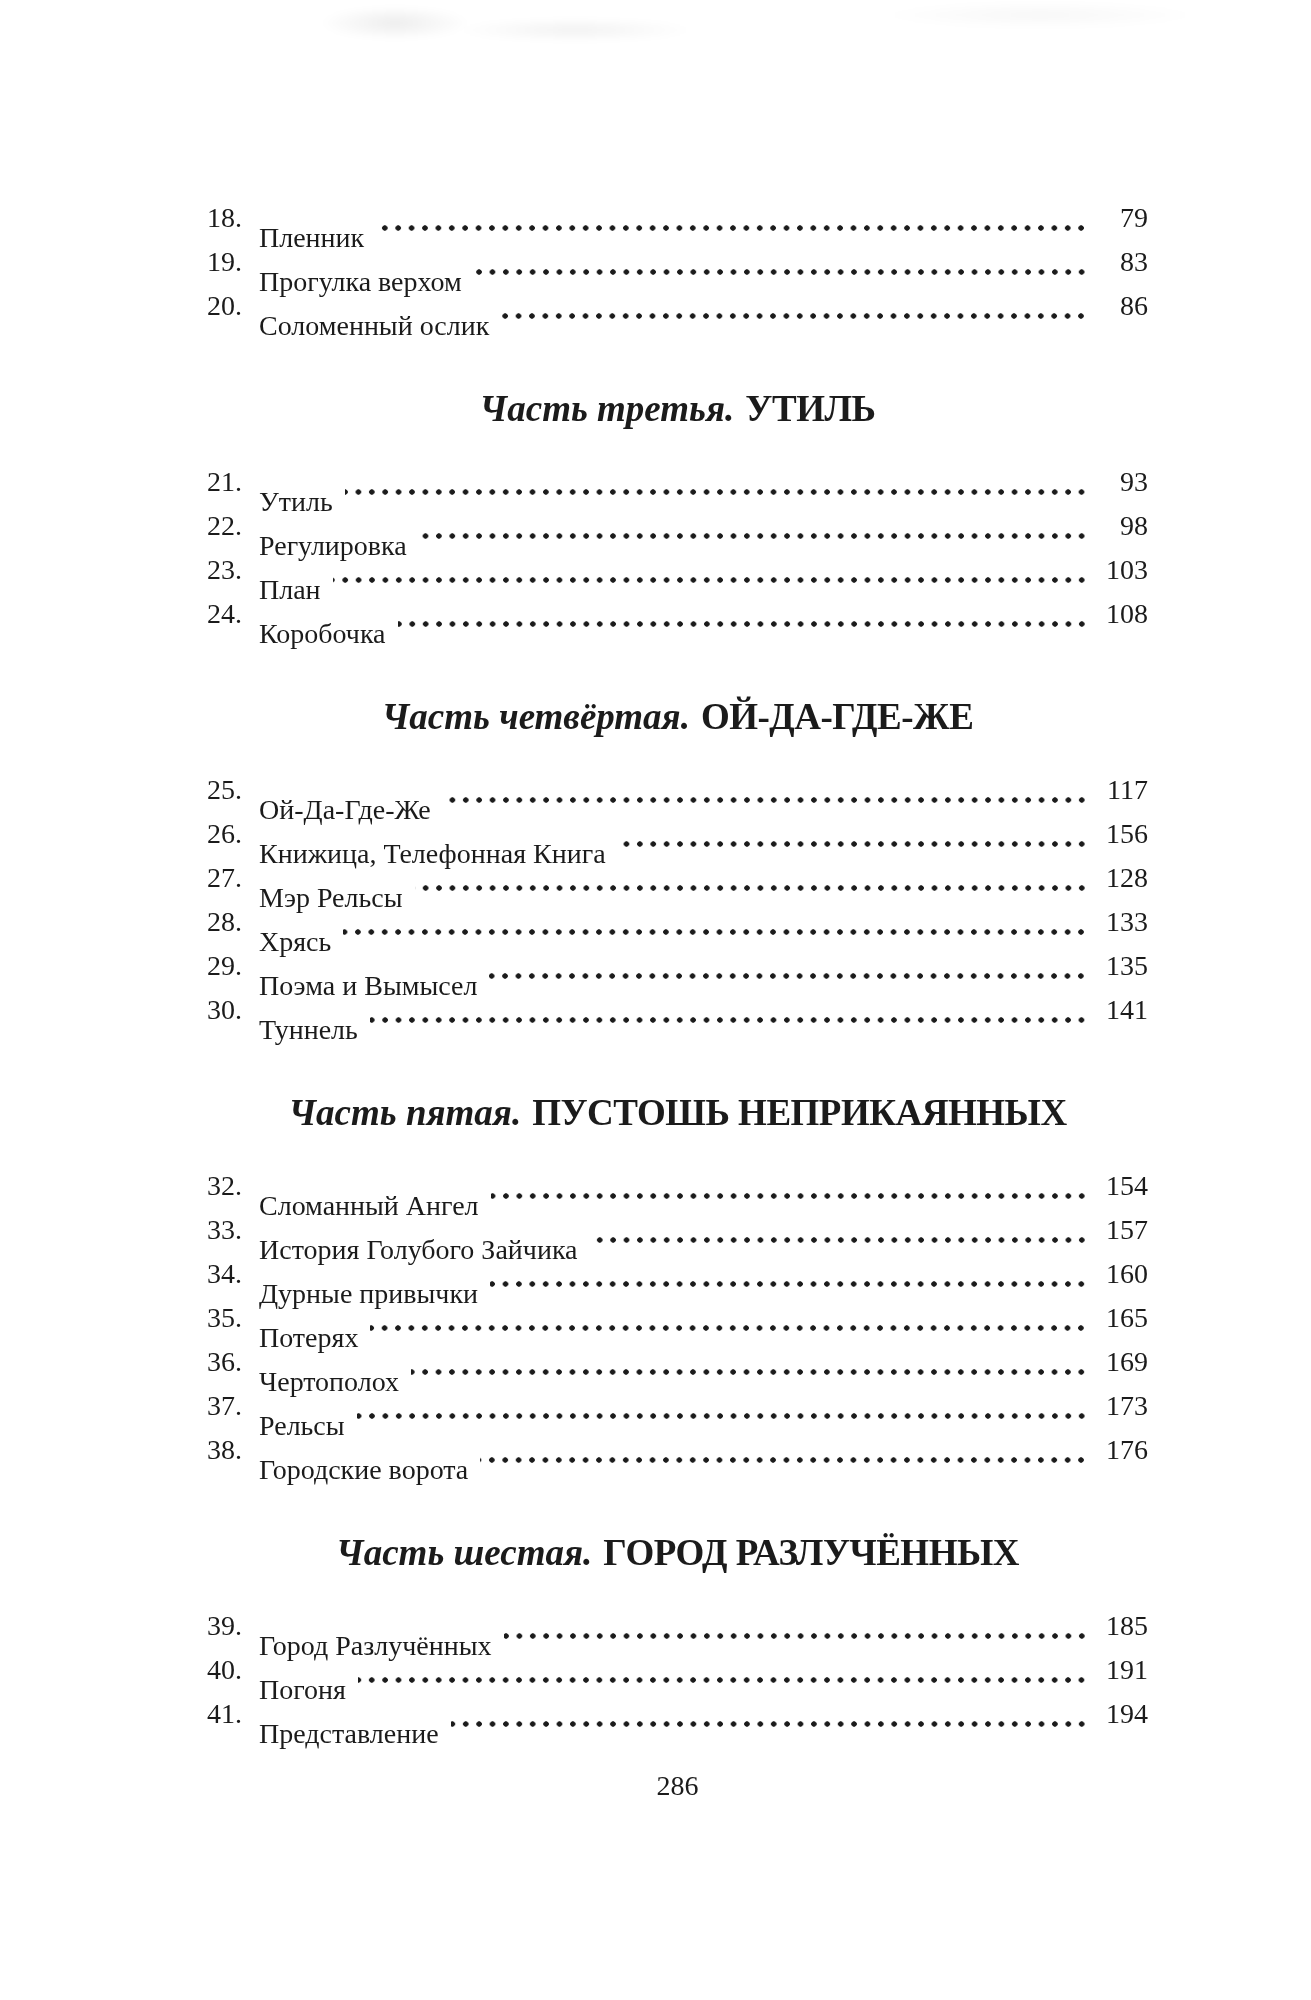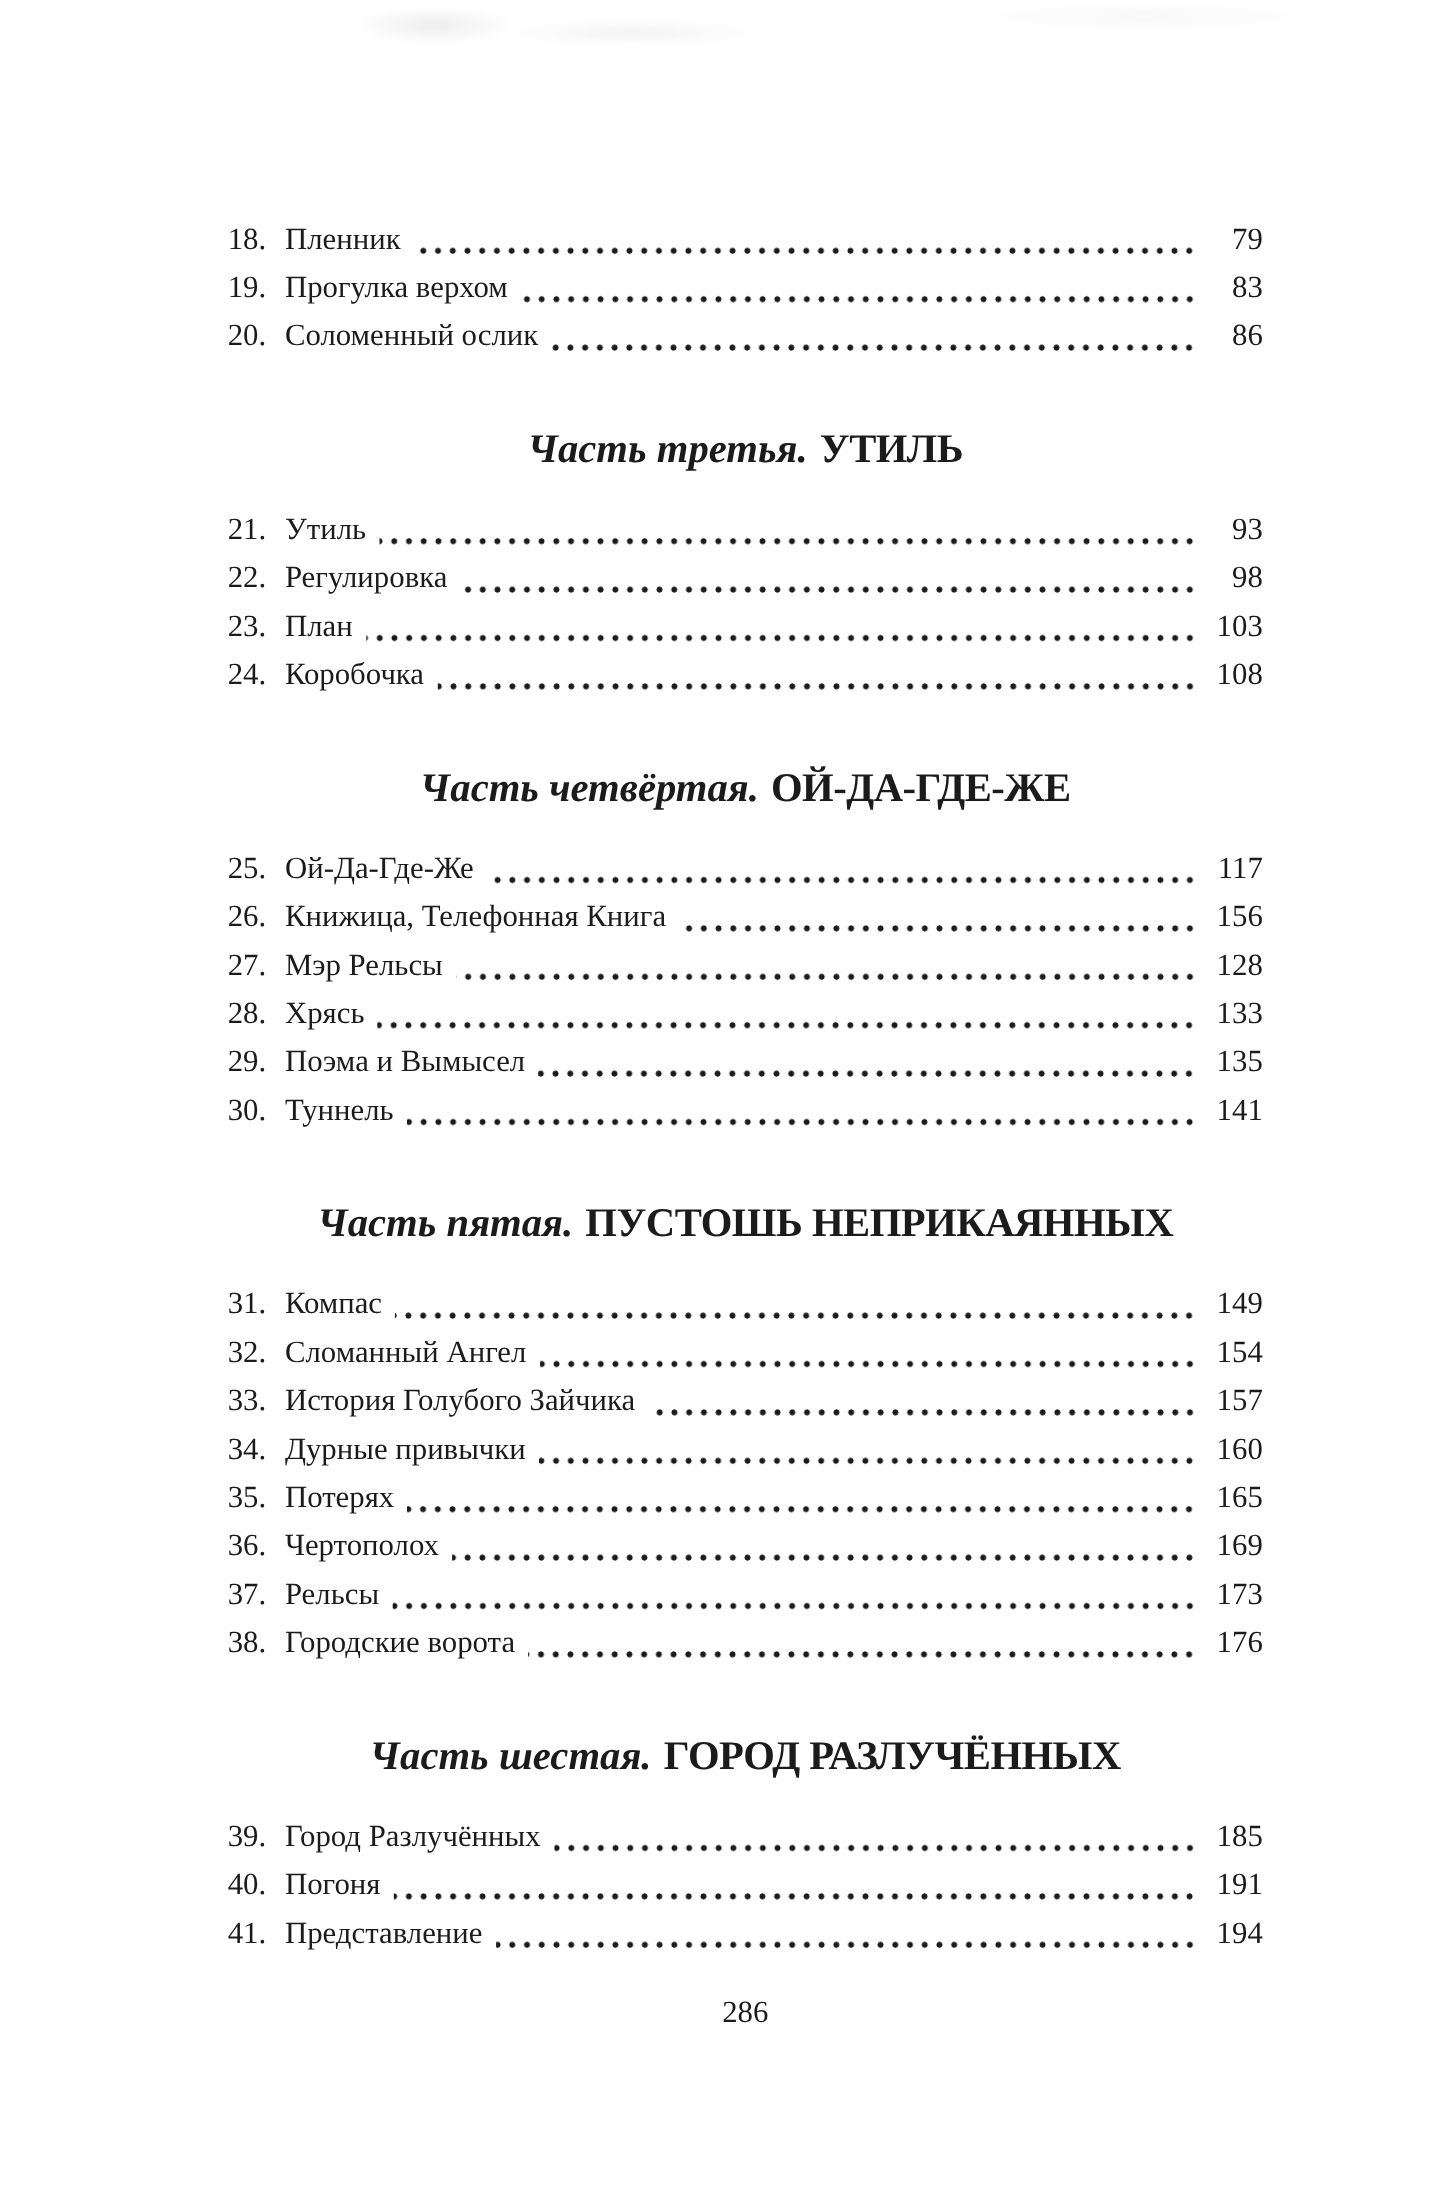--- a/index.html
+++ b/index.html
@@ -40,20 +40,21 @@
     font-size: 28px;
     white-space: nowrap;
   }
   .num {
     flex: none;
     width: 52px;
   }
   .title {
     flex: none;
     padding-right: 4px;
+    margin-top: 20px;
   }
   .leader {
     flex: 1 1 auto;
     margin: 0 10px 0 8px;
     background-image: radial-gradient(circle, #1b1b1b 2.4px, rgba(0,0,0,0) 3px);
     background-size: 13.4px 6px;
     background-repeat: repeat-x;
     background-position: right bottom 9px;
   }
   .pg {
@@ -184,26 +185,20 @@
 
   <div class="row">
     <span class="num">30.</span>
     <span class="title">Туннель</span>
     <span class="leader"></span>
     <span class="pg">141</span>
   </div>
 
   <h2 class="part-heading"><span class="part-label">Часть пятая.</span><span class="part-title">ПУСТОШЬ НЕПРИКАЯННЫХ</span></h2>
 
-  <div class="row">
-    <span class="num">31.</span>
-    <span class="title">Компас</span>
-    <span class="leader"></span>
-    <span class="pg">149</span>
-  </div>
 
   <div class="row">
     <span class="num">32.</span>
     <span class="title">Сломанный Ангел</span>
     <span class="leader"></span>
     <span class="pg">154</span>
   </div>
 
   <div class="row">
     <span class="num">33.</span>

